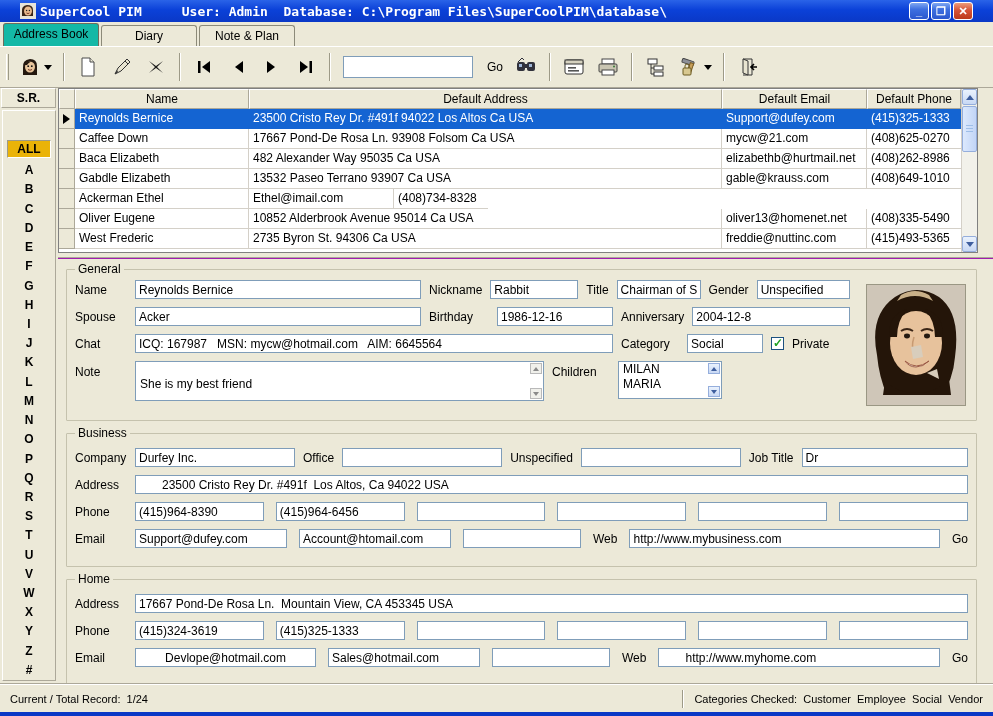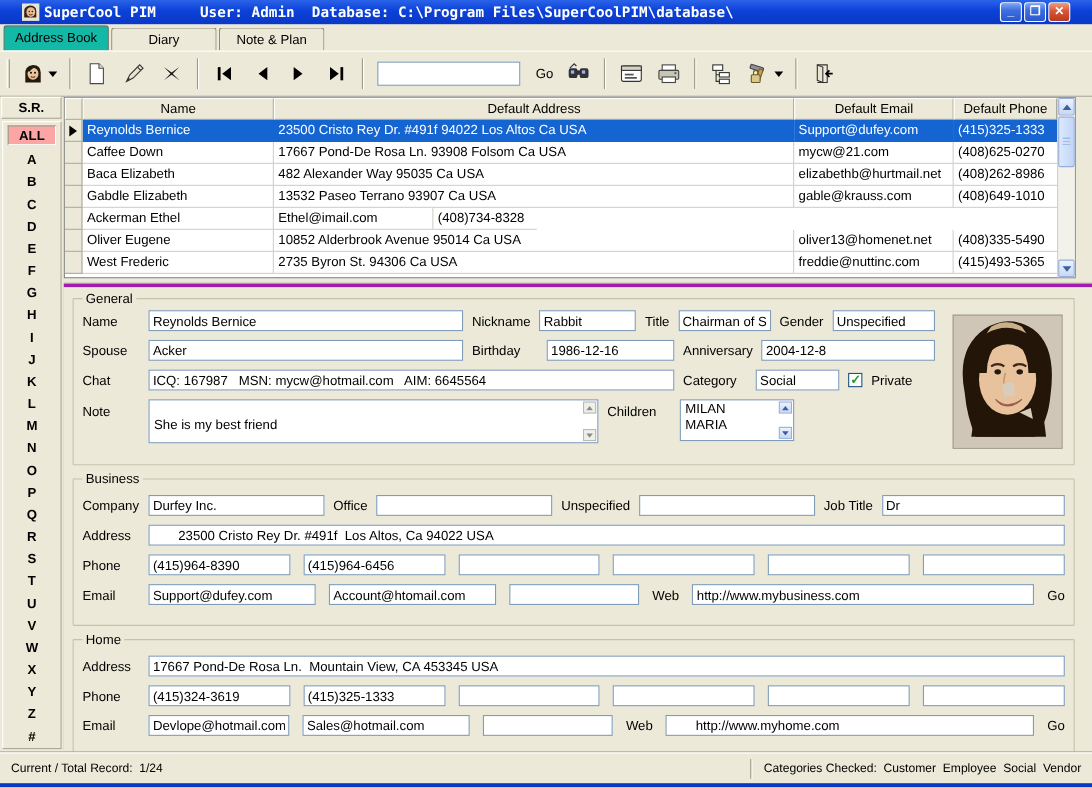--- a/index.html
+++ b/index.html
@@ -38,21 +38,21 @@
   .golabel { padding:4px 6px; }
 
   
   .sidebar { position:absolute; left:0; top:88px; width:57px; bottom:33px; }
   .sr-head { height:20px; margin:0 1px; border:1px solid #ACA899; border-top-color:#fff; border-left-color:#fff;
     background:#ECE9D8; font-weight:bold; text-align:center; line-height:18px; }
   .letters { position:absolute; top:22px; bottom:2px; left:2px; right:1px;
     border:1px solid #ACA899; border-top-color:#fff; border-left-color:#fff;
     display:flex; flex-direction:column; justify-content:space-between; align-items:center; padding:3px 0; }
   .letter { font-weight:bold; font-size:12px; width:44px; text-align:center; line-height:13px; cursor:default; }
-  .letter.sel { background:#fca5a5; border:1px solid #9D9A87; border-right-color:#fff; border-bottom-color:#fff; line-height:16px; }
+  .letter.sel { background:#eab308; border:1px solid #9D9A87; border-right-color:#fff; border-bottom-color:#fff; line-height:16px;margin-top:26px; }
 
   
   .grid { position:absolute; left:58px; top:88px; width:920px; height:165px; background:#fff; border:1px solid #808080; }
   .gr { display:flex; height:20px; }
   .gc { border-right:1px solid #D4D0C8; border-bottom:1px solid #D4D0C8; overflow:hidden; white-space:nowrap; padding:0 4px; line-height:19px; }
   .ghead .gc { background:#ECE9D8; border-right:1px solid #ACA899; border-bottom:1px solid #ACA899;
     border-top:1px solid #fff; border-left:1px solid #fff; text-align:center; font-weight:normal; }
   .c0 { width:16px; flex:0 0 auto; padding:0; }
   .c1 { width:174px; flex:0 0 auto; }
   .c2 { width:473px; flex:0 0 auto; }
@@ -71,21 +71,21 @@
   .sbtn.up { top:0; } .sbtn.down { bottom:0; }
   .tri-up { width:0; height:0; border-left:4px solid transparent; border-right:4px solid transparent; border-bottom:5px solid #3E5E9E; }
   .tri-down { width:0; height:0; border-left:4px solid transparent; border-right:4px solid transparent; border-top:5px solid #3E5E9E; }
   .sthumb { position:absolute; left:0; top:17px; width:15px; height:46px; border:1px solid #95AEDC; border-radius:2px;
     background:linear-gradient(90deg,#DCE9FD,#C2D5F7); }
   .sthumb::after { content:""; position:absolute; left:3px; right:3px; top:18px; height:8px;
     background:repeating-linear-gradient(180deg,#9EBEE8 0 1px, transparent 1px 3px); }
 
   
   .detail { position:absolute; left:58px; top:258px; width:935px; bottom:33px; background:#ECE9D8;
-    border-top:3px solid #a21caf; box-shadow:0 -1px 0 #ACA899; padding:10px 16px 0 8px; }
+    border-top:1px solid #a21caf; box-shadow:0 -1px 0 #ACA899; padding:10px 16px 0 8px; }
   .gbox { position:relative; border:1px solid #C5C2AD; border-radius:1px; padding:10px 8px 4px 8px; }
   .gbox .legend { position:absolute; top:-8px; left:8px; background:#ECE9D8; padding:0 3px; font-size:12px; }
   .frow { display:flex; align-items:center; margin:0 0 8px 0; gap:8px; }
   .flabel { flex:0 0 auto; white-space:nowrap; }
   .ti { height:19px; border:1px solid #7F9DB9; background:#fff; padding:0 3px; font:12px "Liberation Sans", sans-serif; min-width:0; }
   .w-label58 { width:52px; }
   .gen-left { margin-right:118px; }
   .notebox { position:relative; height:40px; border:1px solid #7F9DB9; background:#fff; padding:1px 16px 1px 4px; overflow:hidden; white-space:pre-line; }
   .spinner { position:absolute; right:0; top:0; bottom:0; width:14px; display:flex; flex-direction:column; justify-content:space-between; padding:1px; }
   .spbtn { height:11px; border:1px solid #B9B9B9; background:#F0F0EB; display:flex; align-items:center; justify-content:center; }
@@ -479,21 +479,21 @@
         <span class="flabel w-label58" style="margin-right:-4px;">Phone</span>
         <input class="ti" style="flex: 1 1 0%;" value="(415)324-3619">
         <input class="ti" style="flex: 1 1 0%;" value="(415)325-1333">
         <input class="ti" style="flex: 1 1 0%;" value="">
         <input class="ti" style="flex: 1 1 0%;" value="">
         <input class="ti" style="flex: 1 1 0%;" value="">
         <input class="ti" style="flex: 1 1 0%;" value="">
       </div>
       <div class="frow" style="gap:12px;">
         <span class="flabel w-label58" style="margin-right:-4px;">Email</span>
-        <input class="ti" style="width: 128px;" value="Devlope@hotmail.com">
+        <input class="ti" style="width: 181px; text-align: center;" value="Devlope@hotmail.com">
         <input class="ti" style="width: 152px;" value="Sales@hotmail.com">
         <input class="ti" style="width: 118px;" value="">
         <span class="flabel">Web</span>
         <input class="ti" style="flex: 1 1 0%; padding-left: 26px;" value="http://www.myhome.com">
         <span>Go</span>
       </div>
     </div>
   </div>
 
   <div class="statusbar">

